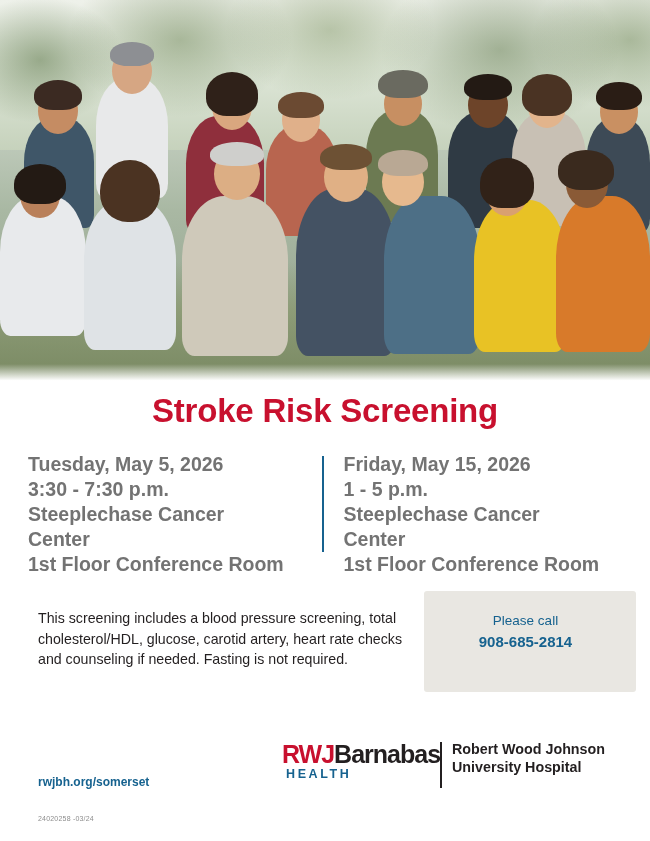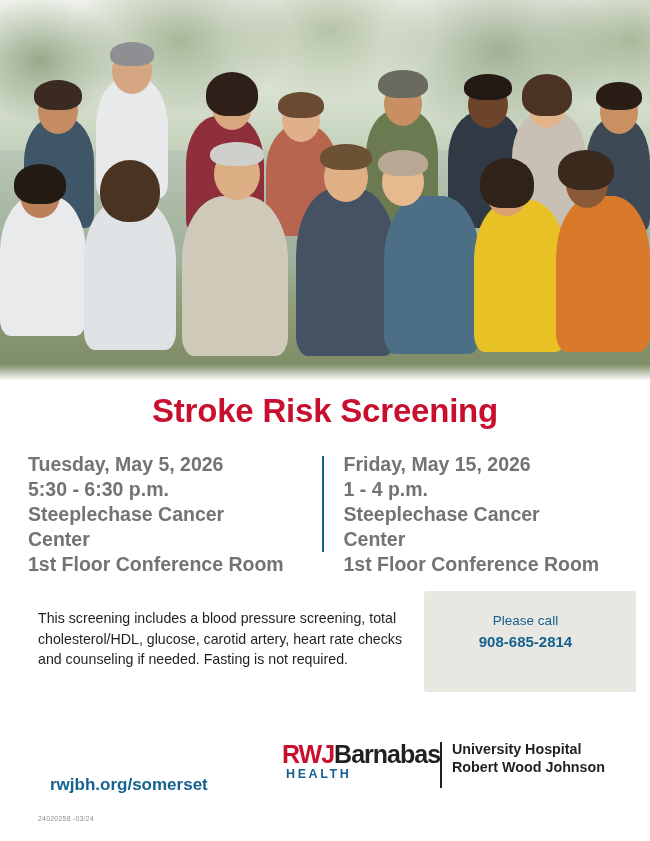--- a/index.html
+++ b/index.html
@@ -133,23 +133,22 @@
     font-weight: bold;
     font-size: 15px;
   }
 
   
   .url {
     position: absolute;
     left: 38px;
     top: 775px;
     color: #16628f;
-    font-size: 17px;
-    font-weight: bold;
-    margin-left: 12px;
+    font-size: 12px;
+    font-weight: bold;
   }
   .jobcode {
     position: absolute;
     left: 38px;
     top: 815px;
     color: #8d8d8d;
     font-size: 7px;
     letter-spacing: .2px;
   }
   .logo {
@@ -271,28 +270,28 @@
 
   <div class="photo-fade-bottom"></div>
 </div>
 
 <div class="title">Stroke Risk Screening</div>
 
 <div class="divider-v"></div>
 <div class="dates">
   <div class="date-col left">
     <div>Tuesday, May 5, 2026</div>
-    <div>5:30 - 6:30 p.m.</div>
+    <div>3:30 - 7:30 p.m.</div>
     <div>Steeplechase Cancer</div>
     <div>Center</div>
     <div>1st Floor Conference Room</div>
   </div>
   <div class="date-col right">
     <div>Friday, May 15, 2026</div>
-    <div>1 - 4 p.m.</div>
+    <div>1 - 5 p.m.</div>
     <div>Steeplechase Cancer</div>
     <div>Center</div>
     <div>1st Floor Conference Room</div>
   </div>
 </div>
 
 <div class="desc">This screening includes a blood pressure screening, total cholesterol/HDL, glucose, carotid artery, heart rate checks and counseling if needed. Fasting is not required.</div>
 
 <div class="callbox">
   <div class="callbox-inner">
@@ -302,16 +301,16 @@
 </div>
 
 <div class="url">rwjbh.org/somerset</div>
 <div class="jobcode">24020258 -03/24</div>
 
 <div class="logo">
   <div class="logo-rwjb"><span class="red">RWJ</span><span>Barnabas</span></div>
   <div class="logo-health">HEALTH</div>
   <div class="logo-rule"></div>
   <div class="logo-hosp">
+    <div>Robert Wood Johnson</div>
     <div>University Hospital</div>
-    <div>Robert Wood Johnson</div>
   </div>
 </div>
 
 </body></html>

